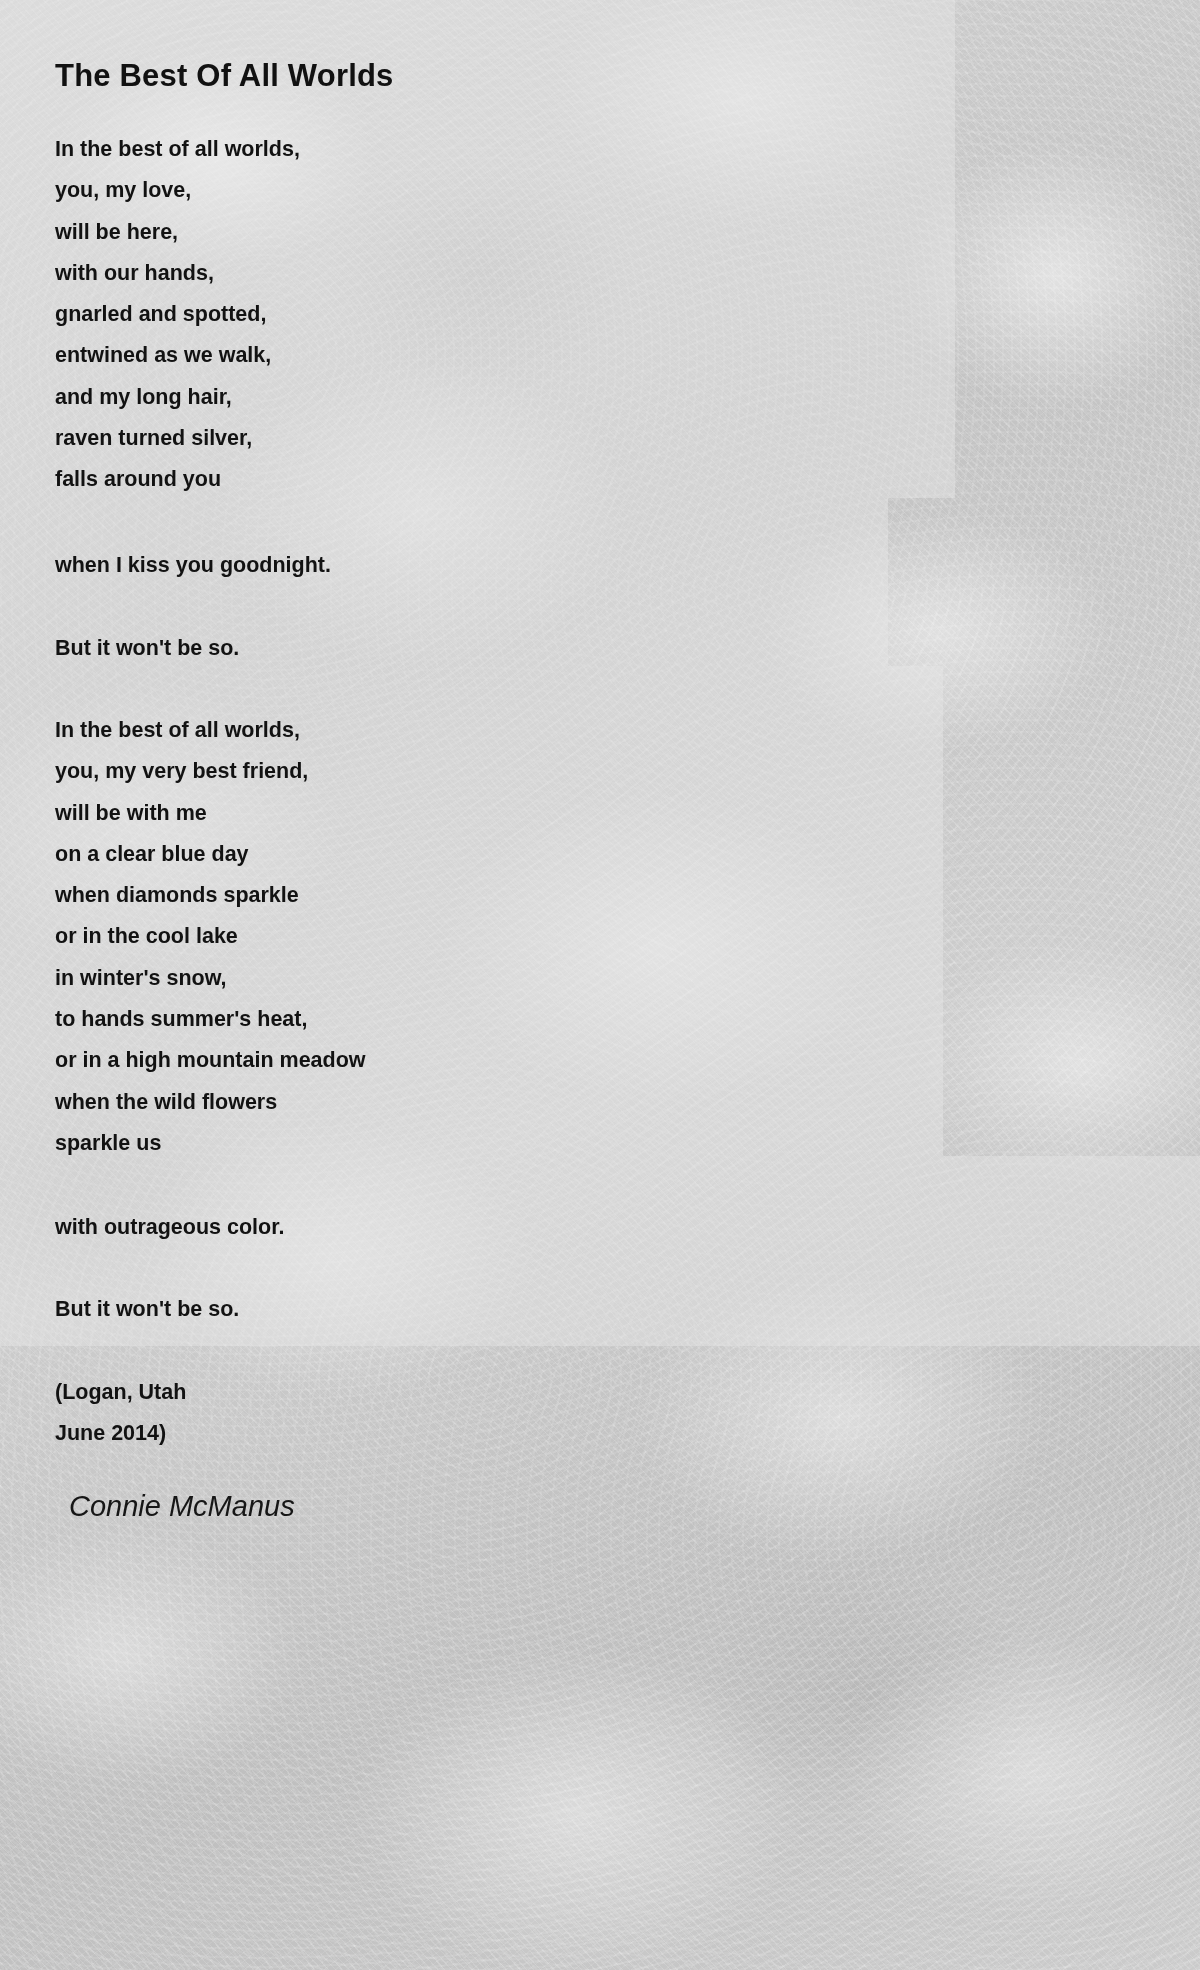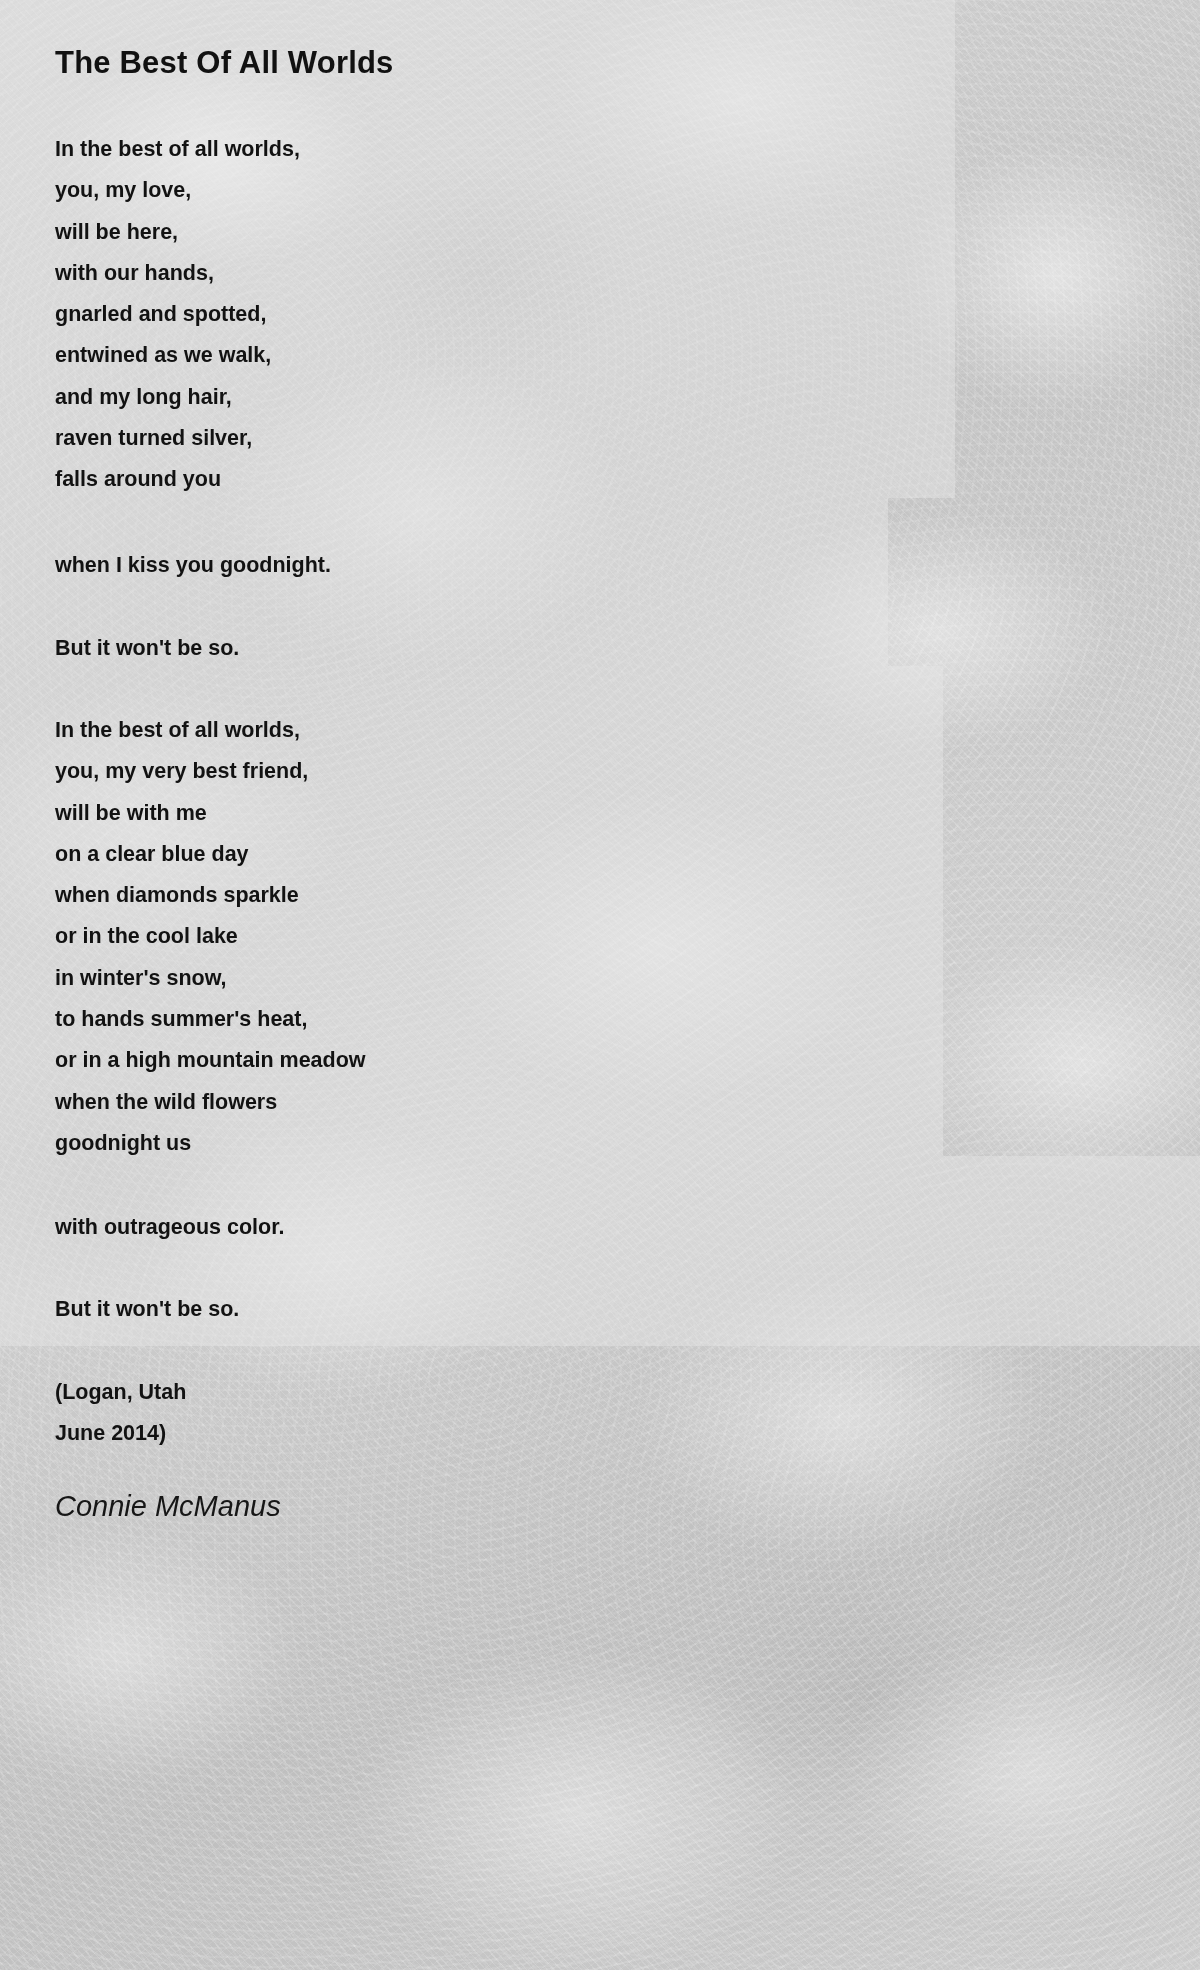--- a/index.html
+++ b/index.html
@@ -90,21 +90,21 @@
     position: absolute;
     left: 55px;
     top: 0;
     width: 1090px;
     height: 1970px;
   }
 
   .poem-title {
     position: absolute;
     left: 0;
-    top: 45px;
+    top: 58px;
     font-size: 31px;
     font-weight: bold;
     color: #111111;
     letter-spacing: 0.2px;
     white-space: nowrap;
   }
 
   .stanza {
     position: absolute;
     left: 0;
@@ -119,21 +119,21 @@
   #stanza-1 { top: 117px; }
   #stanza-2 { top: 533px; }
   #stanza-3 { top: 616px; }
   #stanza-4 { top: 698px; }
   #stanza-5 { top: 1195px; }
   #stanza-6 { top: 1277px; }
   #stanza-7 { top: 1360px; }
 
   .author {
     position: absolute;
-    left: 55px;
+    left: 69px;
     top: 1490px;
     font-size: 29px;
     font-style: italic;
     color: #161616;
     font-family: "Liberation Sans", sans-serif;
     white-space: nowrap;
   }
 </style>
 </head>
 <body>
@@ -177,21 +177,21 @@
       <div class="line">In the best of all worlds,</div>
       <div class="line">you, my very best friend,</div>
       <div class="line">will be with me</div>
       <div class="line">on a clear blue day</div>
       <div class="line">when diamonds sparkle</div>
       <div class="line">or in the cool lake</div>
       <div class="line">in winter's snow,</div>
       <div class="line">to hands summer's heat,</div>
       <div class="line">or in a high mountain meadow</div>
       <div class="line">when the wild flowers</div>
-      <div class="line">goodnight us</div>
+      <div class="line">sparkle us</div>
     </div>
 
     <div class="stanza" id="stanza-5">
       <div class="line">with outrageous color.</div>
     </div>
 
     <div class="stanza" id="stanza-6">
       <div class="line">But it won't be so.</div>
     </div>
 

